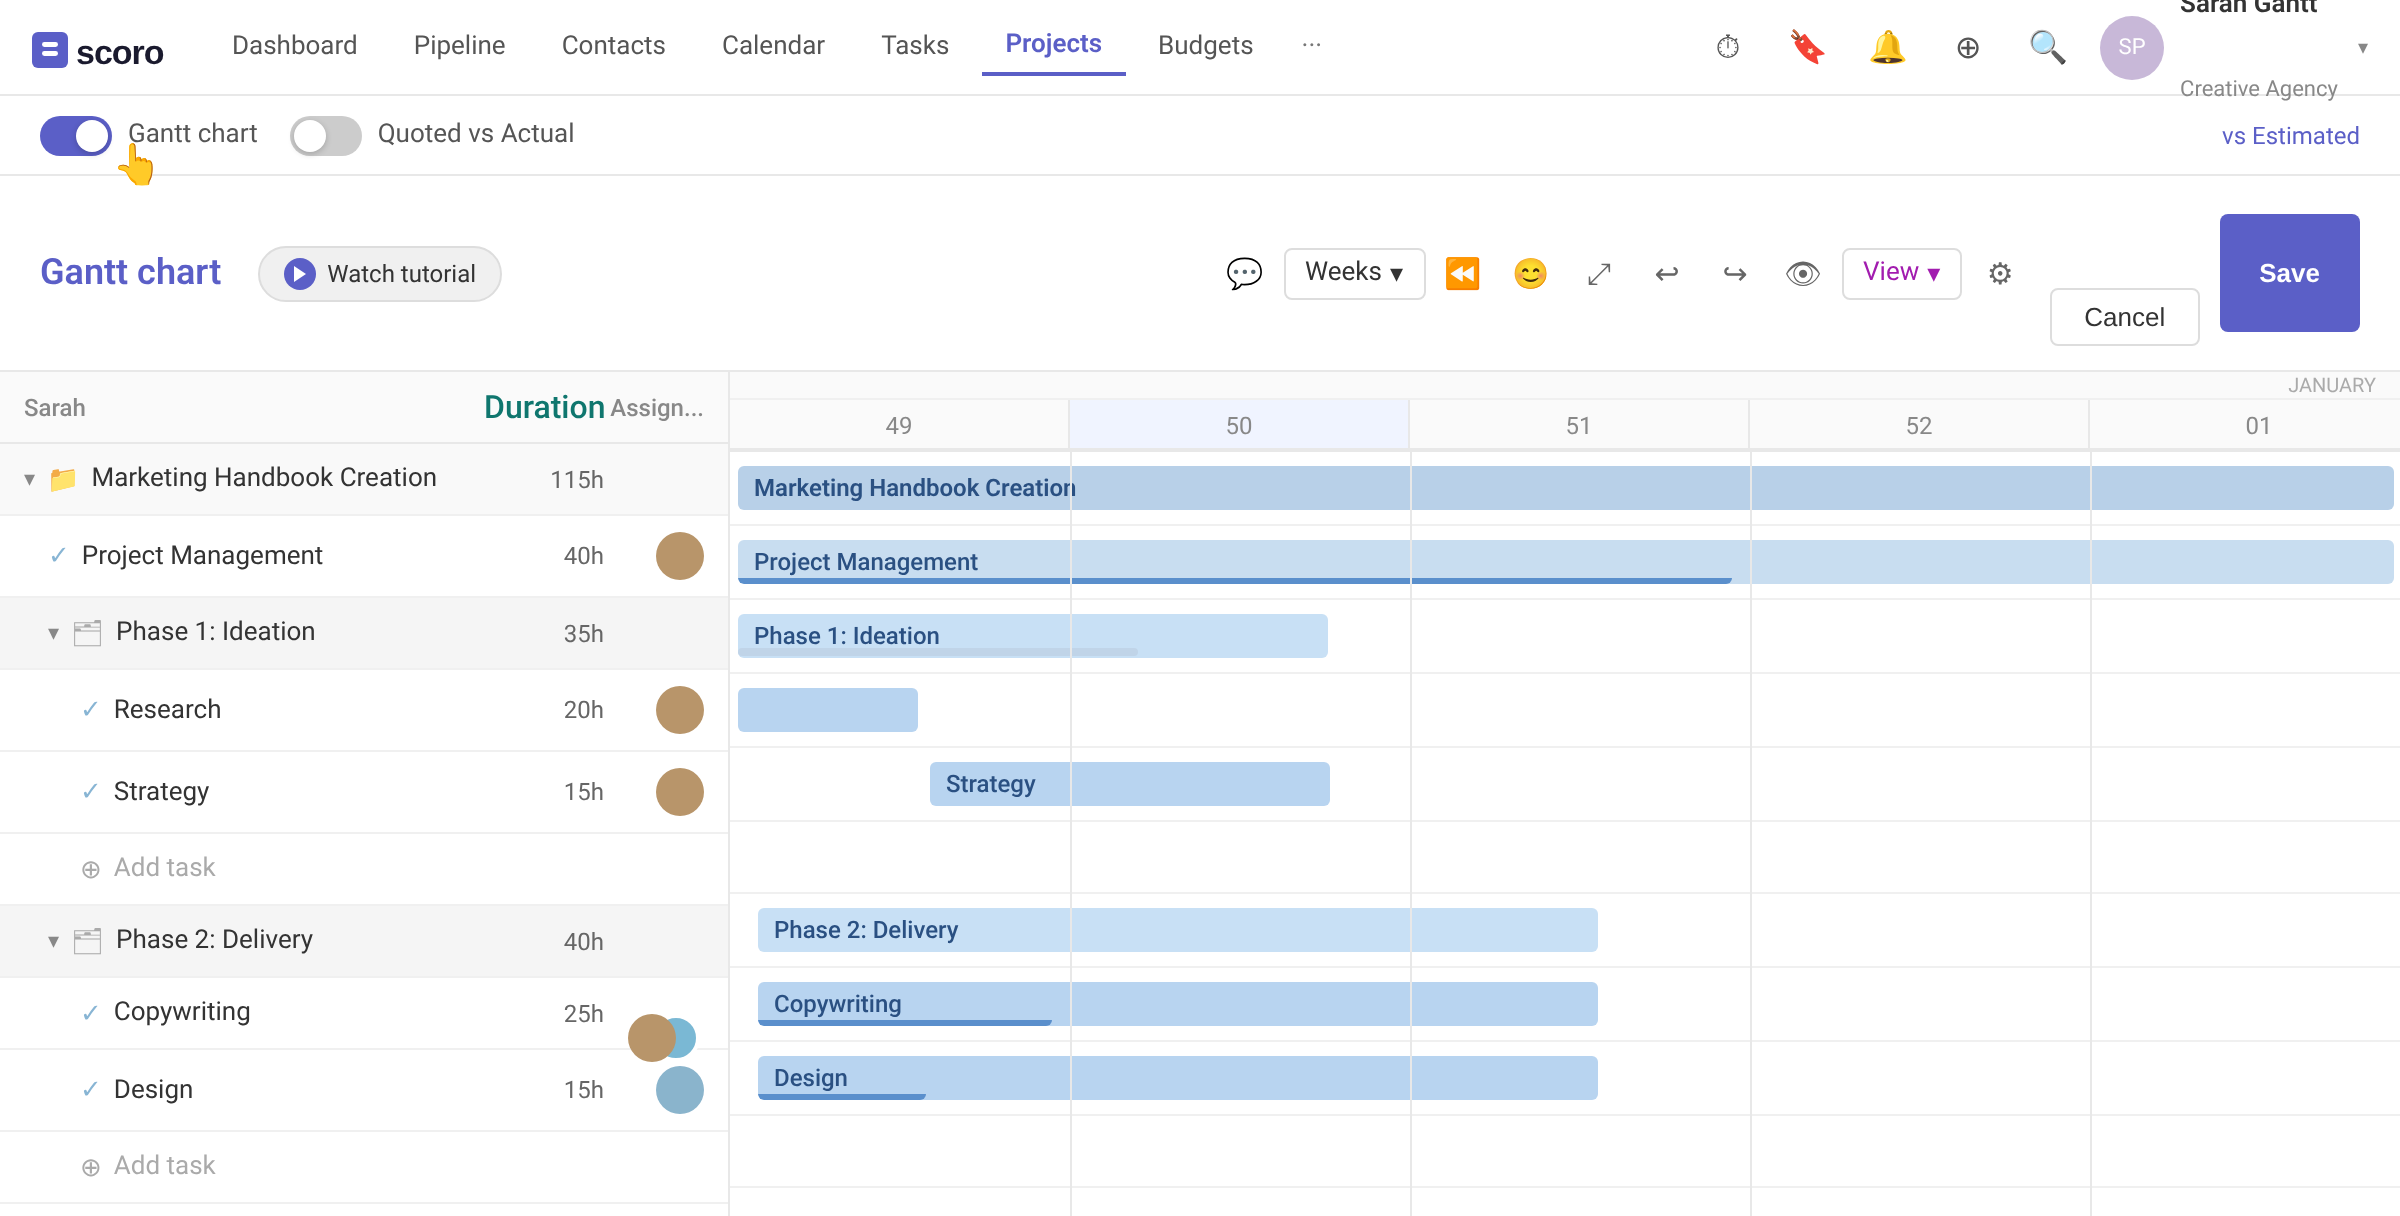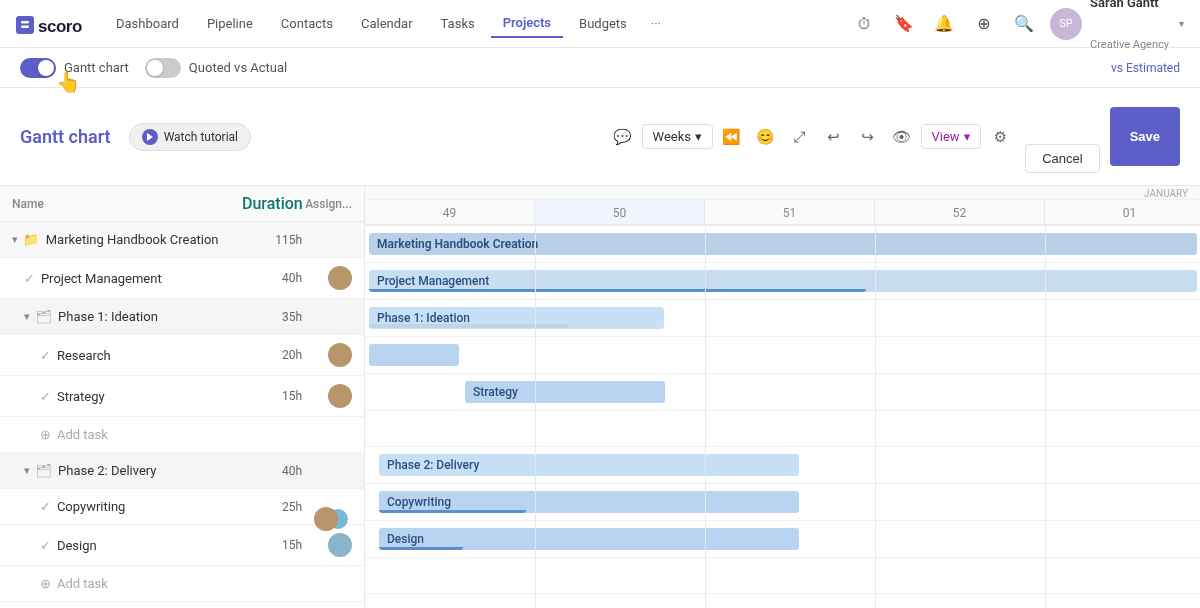--- a/index.html
+++ b/index.html
@@ -173,21 +173,21 @@
       <div class="toolbar-icon">⚙</div>
     </div>
     <button class="cancel-btn">Cancel</button>
     <button class="save-btn">Save</button>
   </div>
 
   <div class="gantt-content">
 
     <div class="task-panel">
       <div class="task-header">
-        <div class="th-name">Name</div>
+        <div class="th-name">Sarah</div>
         <div class="th-duration">Duration</div>
         <div class="th-assign">Assign...</div>
       </div>
       <div class="task-list">
 
         <div class="task-row parent-row">
           <div class="task-name">
             <span class="expand-icon">▾</span>
             <span class="folder-icon">📁</span>
             <span>Marketing Handbook Creation</span>

